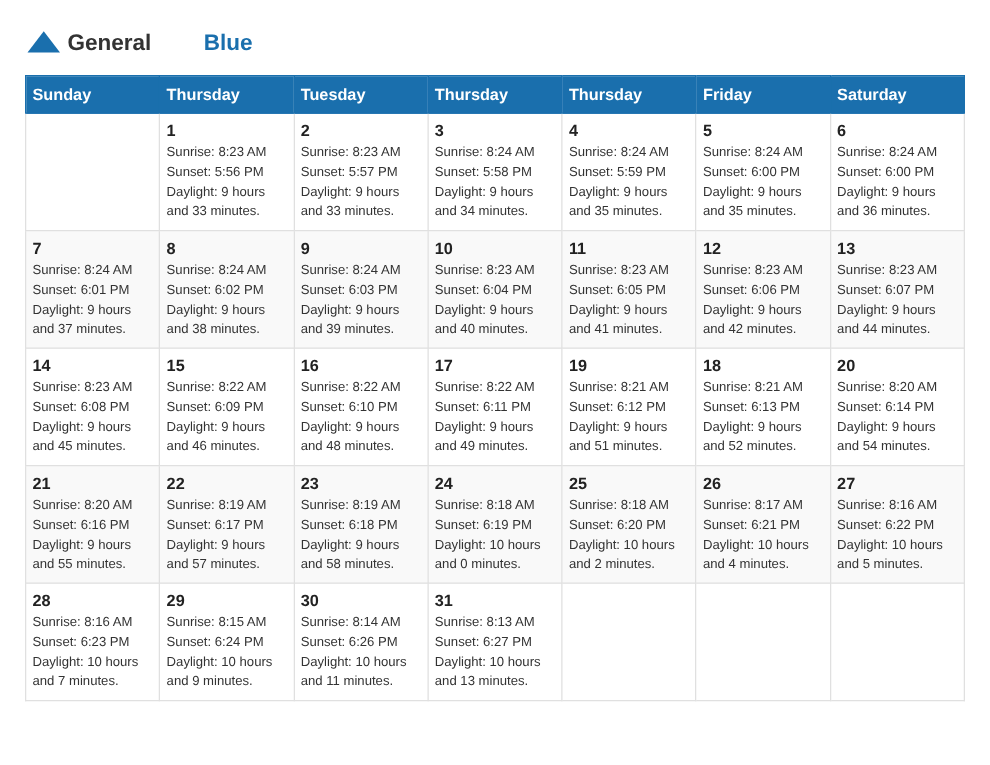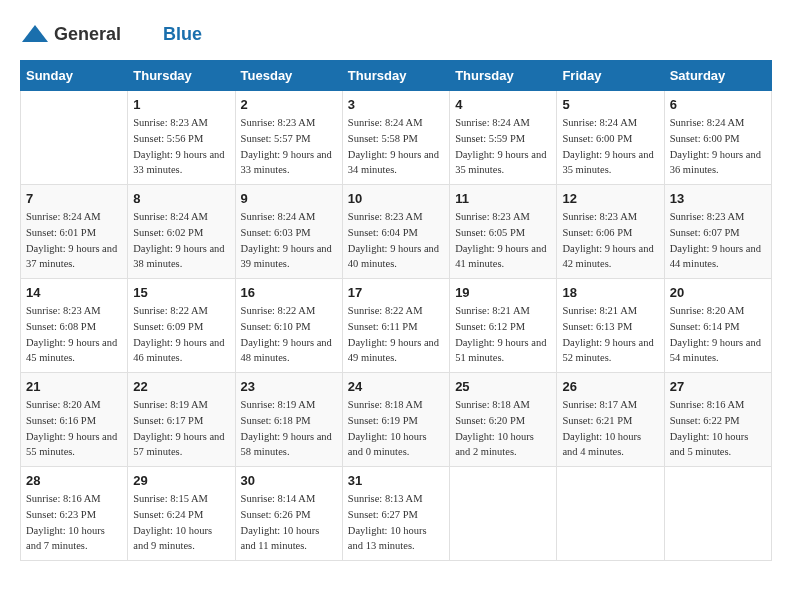--- a/index.html
+++ b/index.html
@@ -84,21 +84,20 @@
       font-size: 13px;
       font-weight: bold;
       color: #222;
       display: block;
       margin-bottom: 3px;
     }
     .day-info {
       font-size: 10.5px;
       color: #333;
       line-height: 1.5;
-      font-family: Liberation Serif, serif;
     }
     tbody tr:nth-child(even) {
       background-color: #f9f9f9;
     }
   </style>
 </head>
 <body>
 
 <div class="header-area">
   <div class="logo">

